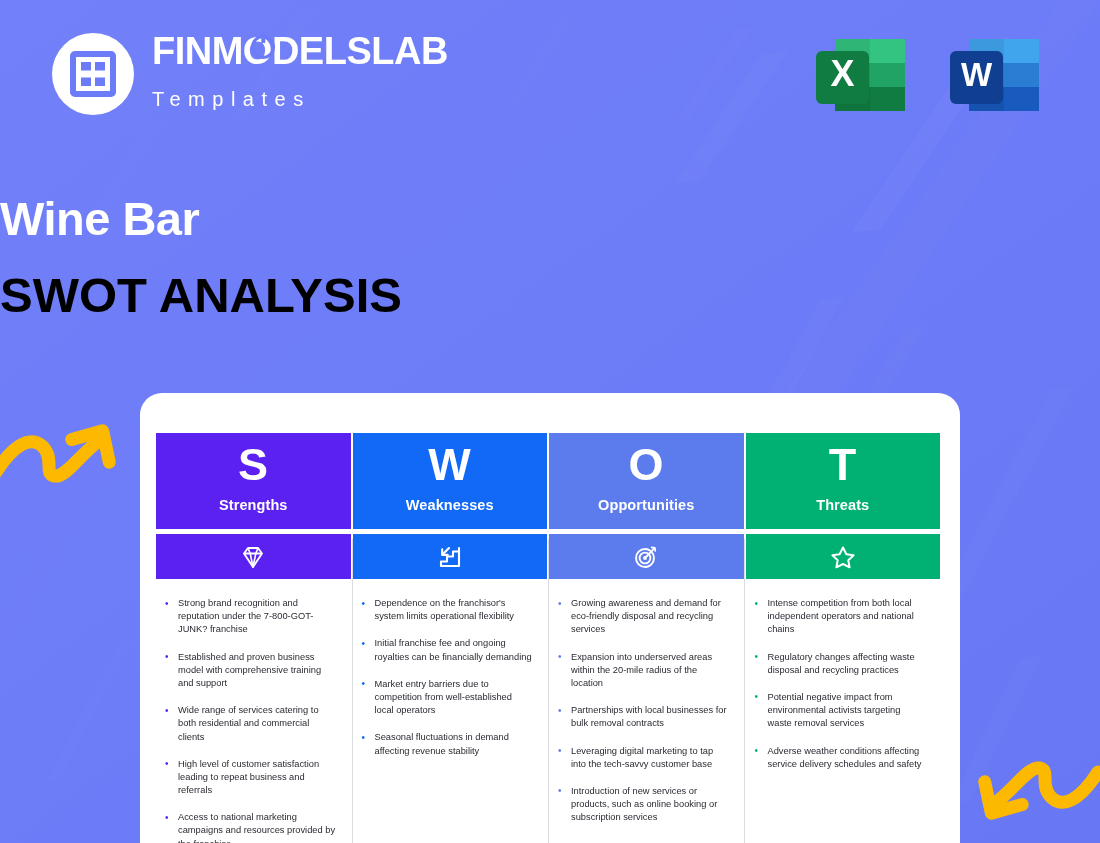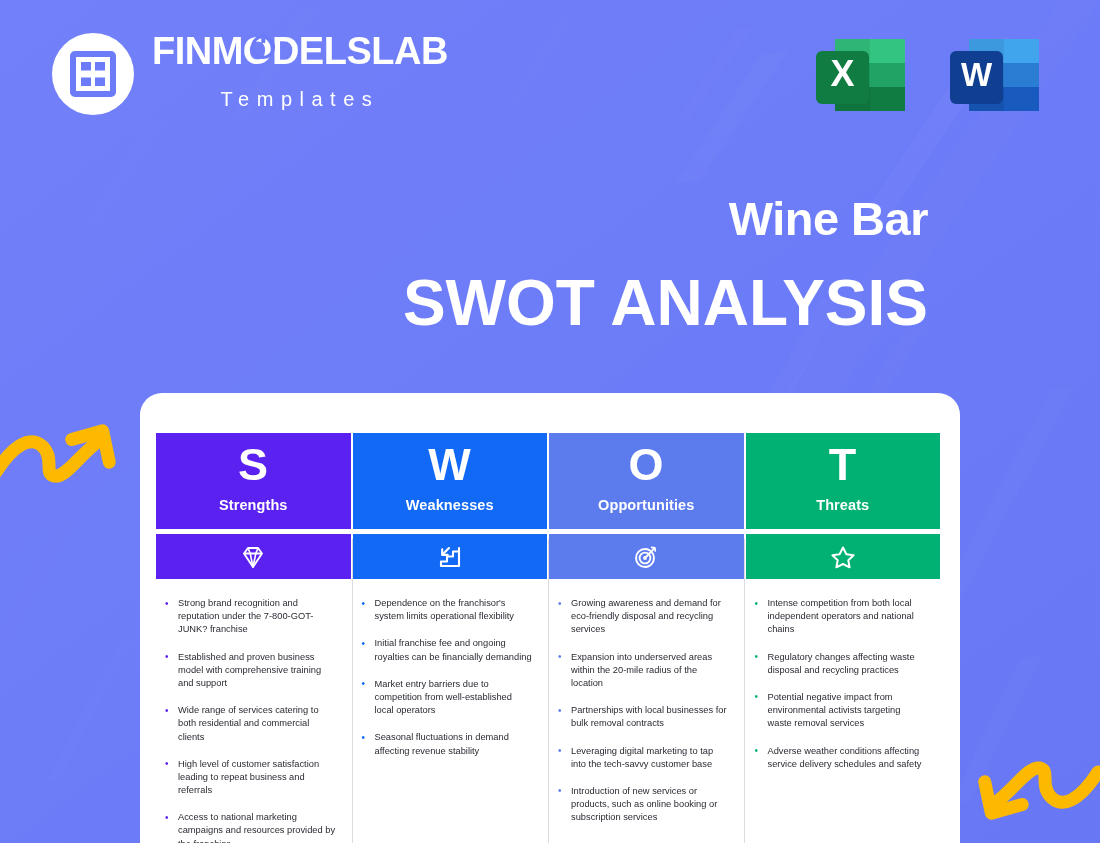--- a/index.html
+++ b/index.html
@@ -22,41 +22,41 @@
     width:82px; height:82px; border-radius:50%; background:#ffffff;
     display:flex; align-items:center; justify-content:center;
   }
   .brand-text { display:flex; flex-direction:column; justify-content:center; padding-bottom:4px; }
   .brand-name {
     color:#ffffff; font-size:38px; font-weight:bold; letter-spacing:-0.5px; line-height:1.02;
     position:relative; white-space:nowrap;
   }
   .brand-sub {
     color:#ffffff; font-size:20px; font-weight:300; letter-spacing:7.5px; line-height:1.25;
-    margin-top:16px; white-space:nowrap;text-align:center;
+    margin-top:16px; white-space:nowrap;
   }
   
   .brand-ring {
     position:absolute; left:99px; top:3px; width:24px; height:24px;
     border:3.5px solid #6C7BF7; border-radius:50%;
   }
   .brand-ring:after {
     content:""; position:absolute; left:50%; top:-5px; transform:translateX(-50%);
     width:3.5px; height:10px; background:#6C7BF7;
   }
 
   .office-icons { position:absolute; right:52px; top:22px; display:flex; gap:30px; }
 
   
-  .titles { position:absolute; top:195px; left:0; width:928px; text-align:right; z-index:3; }
+  .titles { position:absolute; top:195px; left:0; width:928px; text-align:left; z-index:3; }
   .title-main {
     color:#ffffff; font-size:47px; font-weight:bold; letter-spacing:-0.5px; line-height:1.0;
   }
   .title-sub {
-    color:#ffffff; font-size:64px; font-weight:bold; letter-spacing:0px; margin-top:29px; line-height:1.0;
+    color:#000000; font-size:49px; font-weight:bold; letter-spacing:0px; margin-top:29px; line-height:1.0;
   }
 
   
   .arrow-left  { position:absolute; left:-6px;  top:404px; z-index:2; }
   .arrow-right { position:absolute; left:968px; top:748px; z-index:4; }
 
   
   .card {
     position:absolute; left:140px; top:393px; width:820px; height:450px;
     background:#ffffff; border-radius:22px 22px 0 0; z-index:3; overflow:hidden;

